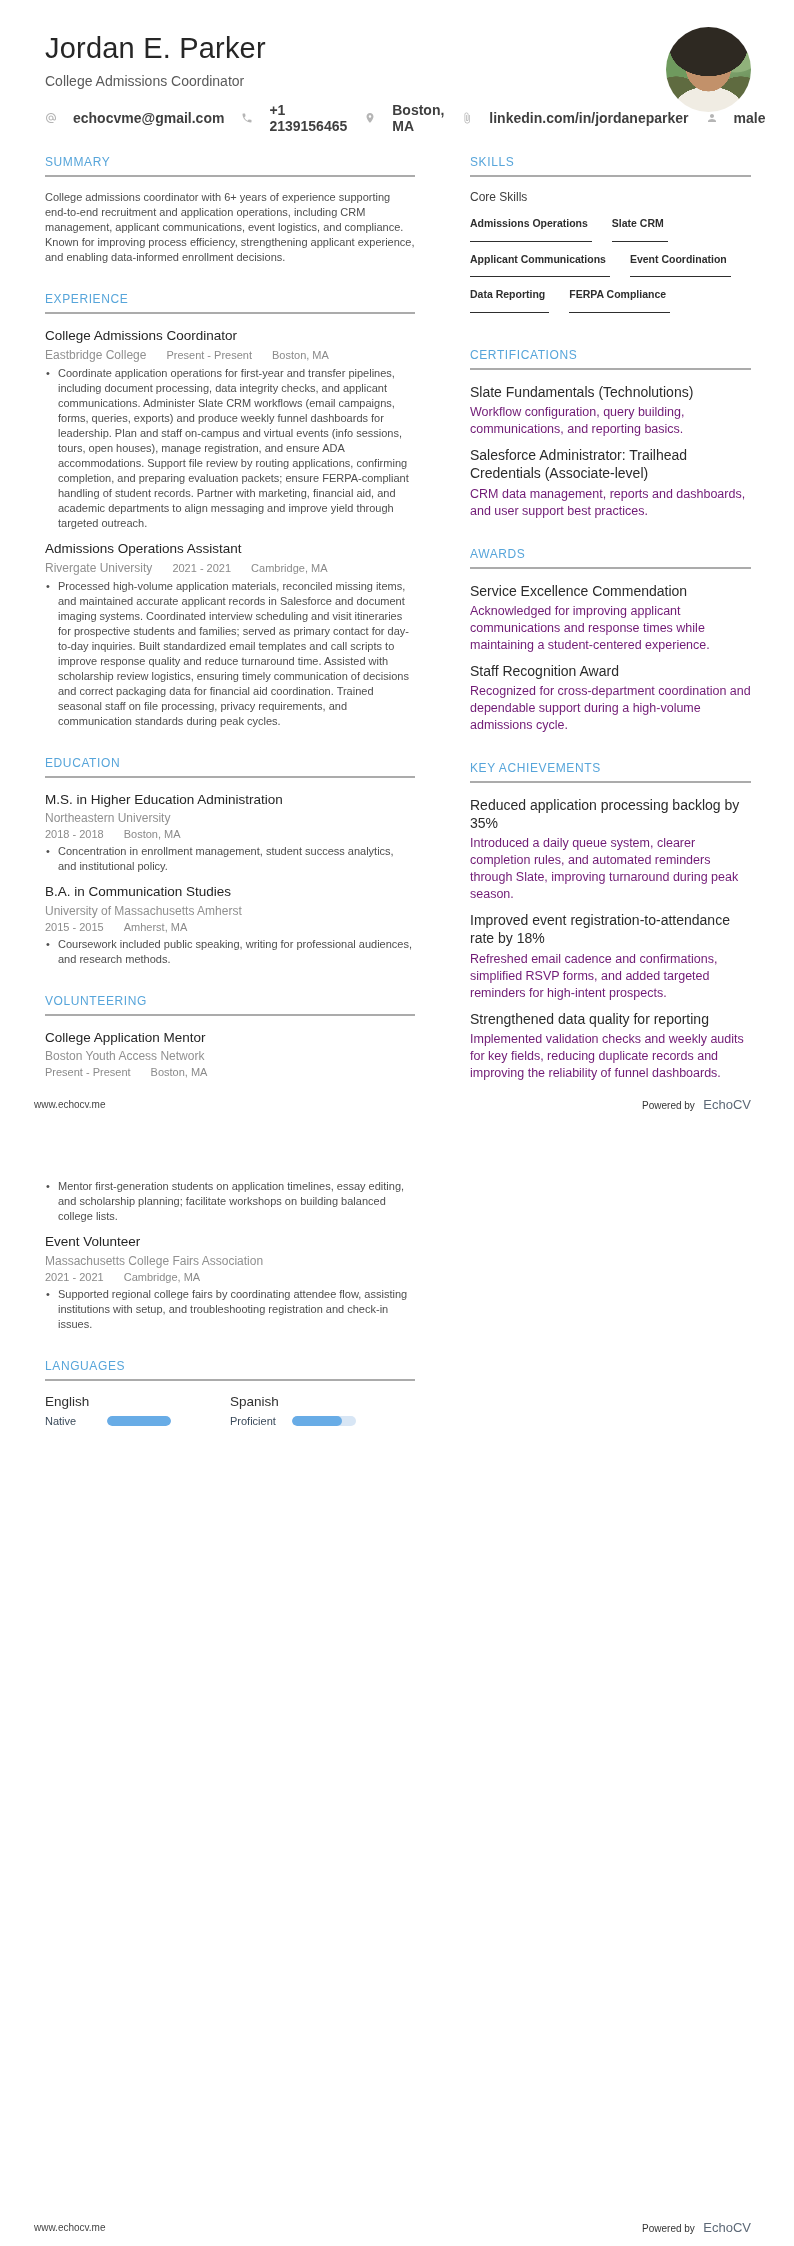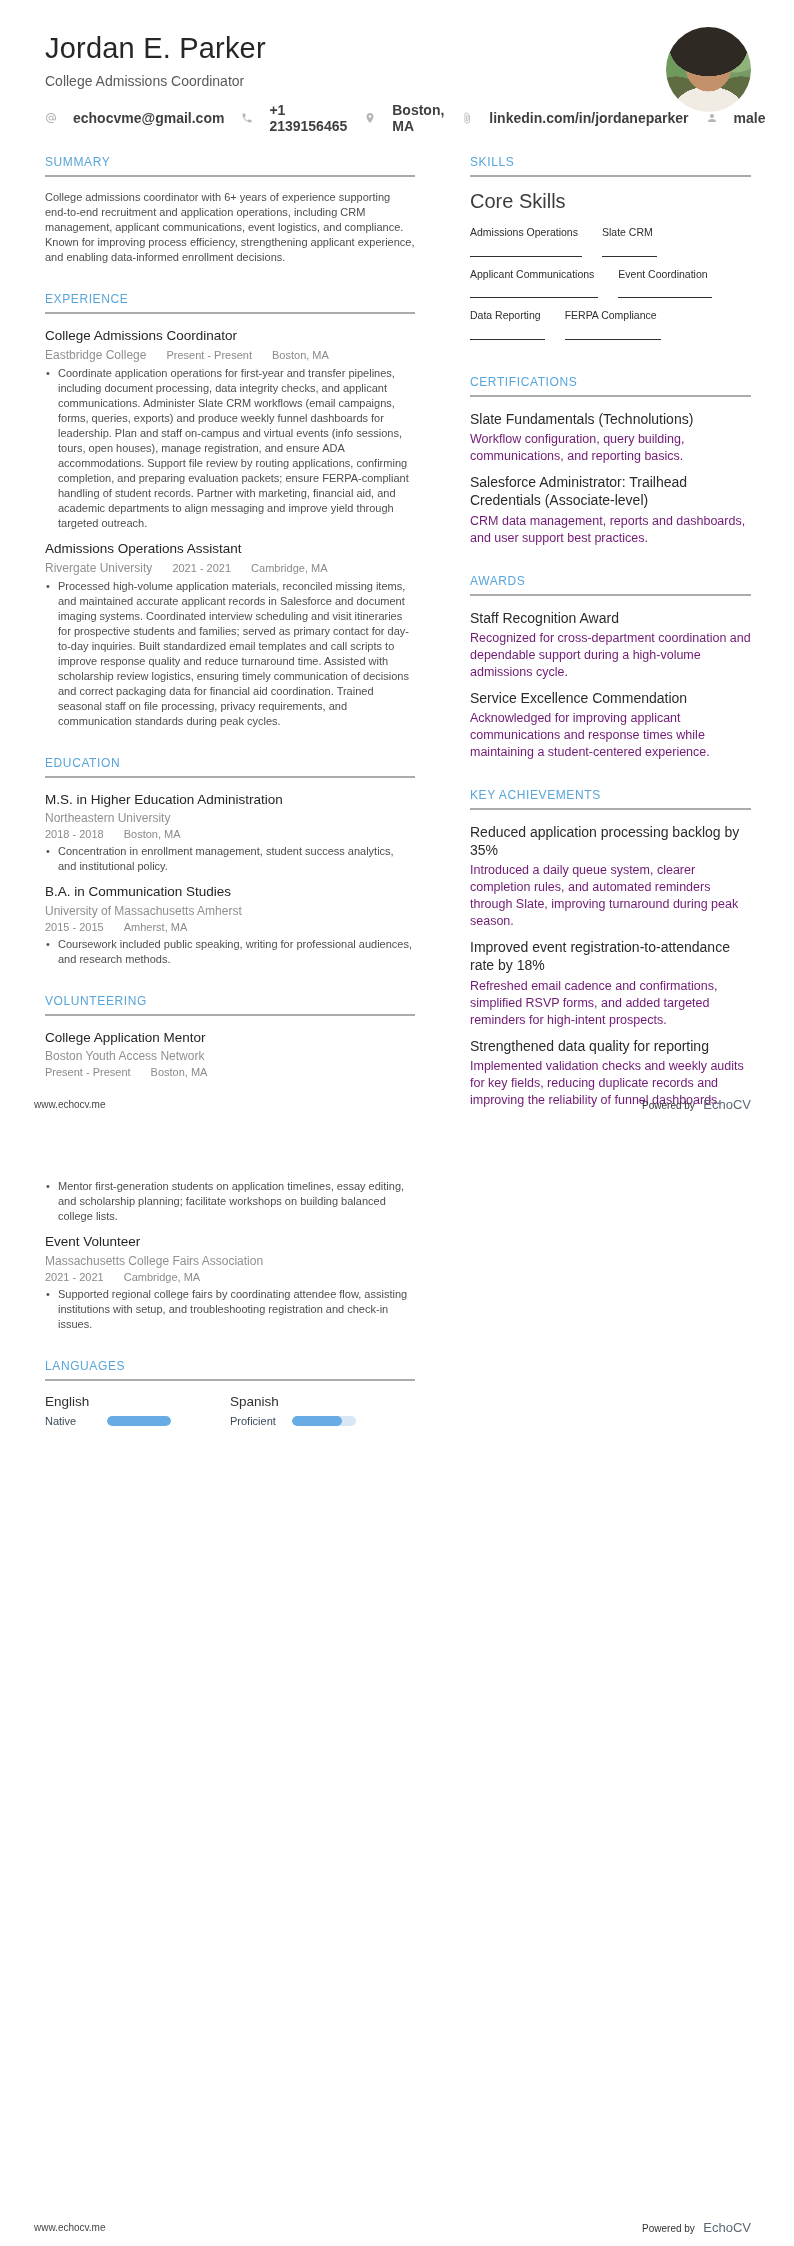--- a/index.html
+++ b/index.html
@@ -44,24 +44,24 @@
   .meta-row { display:flex; align-items:baseline; gap:20px; margin-bottom:3px; flex-wrap:wrap; }
   .org-line { font-size:12px; color:#909090; margin-bottom:3px; }
   .company { font-size:12px; color:#909090; }
   .dates { font-size:11px; color:#8a8a8a; }
   .loc { font-size:11px; color:#8a8a8a; }
   .bullet { position:relative; padding-left:13px; font-size:11px; line-height:15px; color:#4e4e4e; margin-top:4px; }
   .bullet::before { content:"\2022"; position:absolute; left:1px; top:0; color:#4e4e4e; }
   .body-text { font-size:11px; line-height:15px; color:#4e4e4e; }
 
   
-  .skill-group-title { font-size:20px; color:#3d3d3d; margin-bottom:10px; }
+  .skill-group-title { font-size:12px; color:#3d3d3d; margin-bottom:10px; }
   .tags { line-height:1; }
-  .tag { display:inline-block; font-size:10.5px; font-weight:normal; color:#2e2e2e;
-         border-bottom:1.5px solid #2e2e2e; padding:0 4px 18px 0; margin:0 20px 8px 0; }
+  .tag { display:inline-block; font-size:10.5px; font-weight:bold; color:#2e2e2e;
+         border-bottom:1.5px solid #2e2e2e; padding:0 4px 12px 0; margin:0 20px 8px 0; }
 
   
   .ritem { margin-bottom:8px; }
   .ritem-name { font-size:14px; color:#2b2b2b; line-height:1.3; margin-bottom:3px; }
   .ritem-desc { font-size:12.5px; color:#701a75; line-height:1.36; }
 
   
   .lang-grid { display:flex; }
   .lang { width:170px; margin-right:19px; }
   .lang-name { font-size:13.5px; color:#303030; margin-bottom:6px; }
@@ -235,26 +235,26 @@
           <div class="ritem">
             <div class="ritem-name">Salesforce Administrator: Trailhead Credentials (Associate-level)</div>
             <div class="ritem-desc">CRM data management, reports and dashboards, and user support best practices.</div>
           </div>
         </div>
 
         <div class="section">
           <div class="sec-head">AWARDS</div>
           <div class="sec-rule"></div>
           <div class="ritem">
+            <div class="ritem-name">Service Excellence Commendation</div>
+            <div class="ritem-desc">Acknowledged for improving applicant communications and response times while maintaining a student-centered experience.</div>
+          </div>
+          <div class="ritem">
             <div class="ritem-name">Staff Recognition Award</div>
             <div class="ritem-desc">Recognized for cross-department coordination and dependable support during a high-volume admissions cycle.</div>
-          </div>
-          <div class="ritem">
-            <div class="ritem-name">Service Excellence Commendation</div>
-            <div class="ritem-desc">Acknowledged for improving applicant communications and response times while maintaining a student-centered experience.</div>
           </div>
         </div>
 
         <div class="section">
           <div class="sec-head">KEY ACHIEVEMENTS</div>
           <div class="sec-rule"></div>
           <div class="ritem">
             <div class="ritem-name">Reduced application processing backlog by 35%</div>
             <div class="ritem-desc">Introduced a daily queue system, clearer completion rules, and automated reminders through Slate, improving turnaround during peak season.</div>
           </div>

